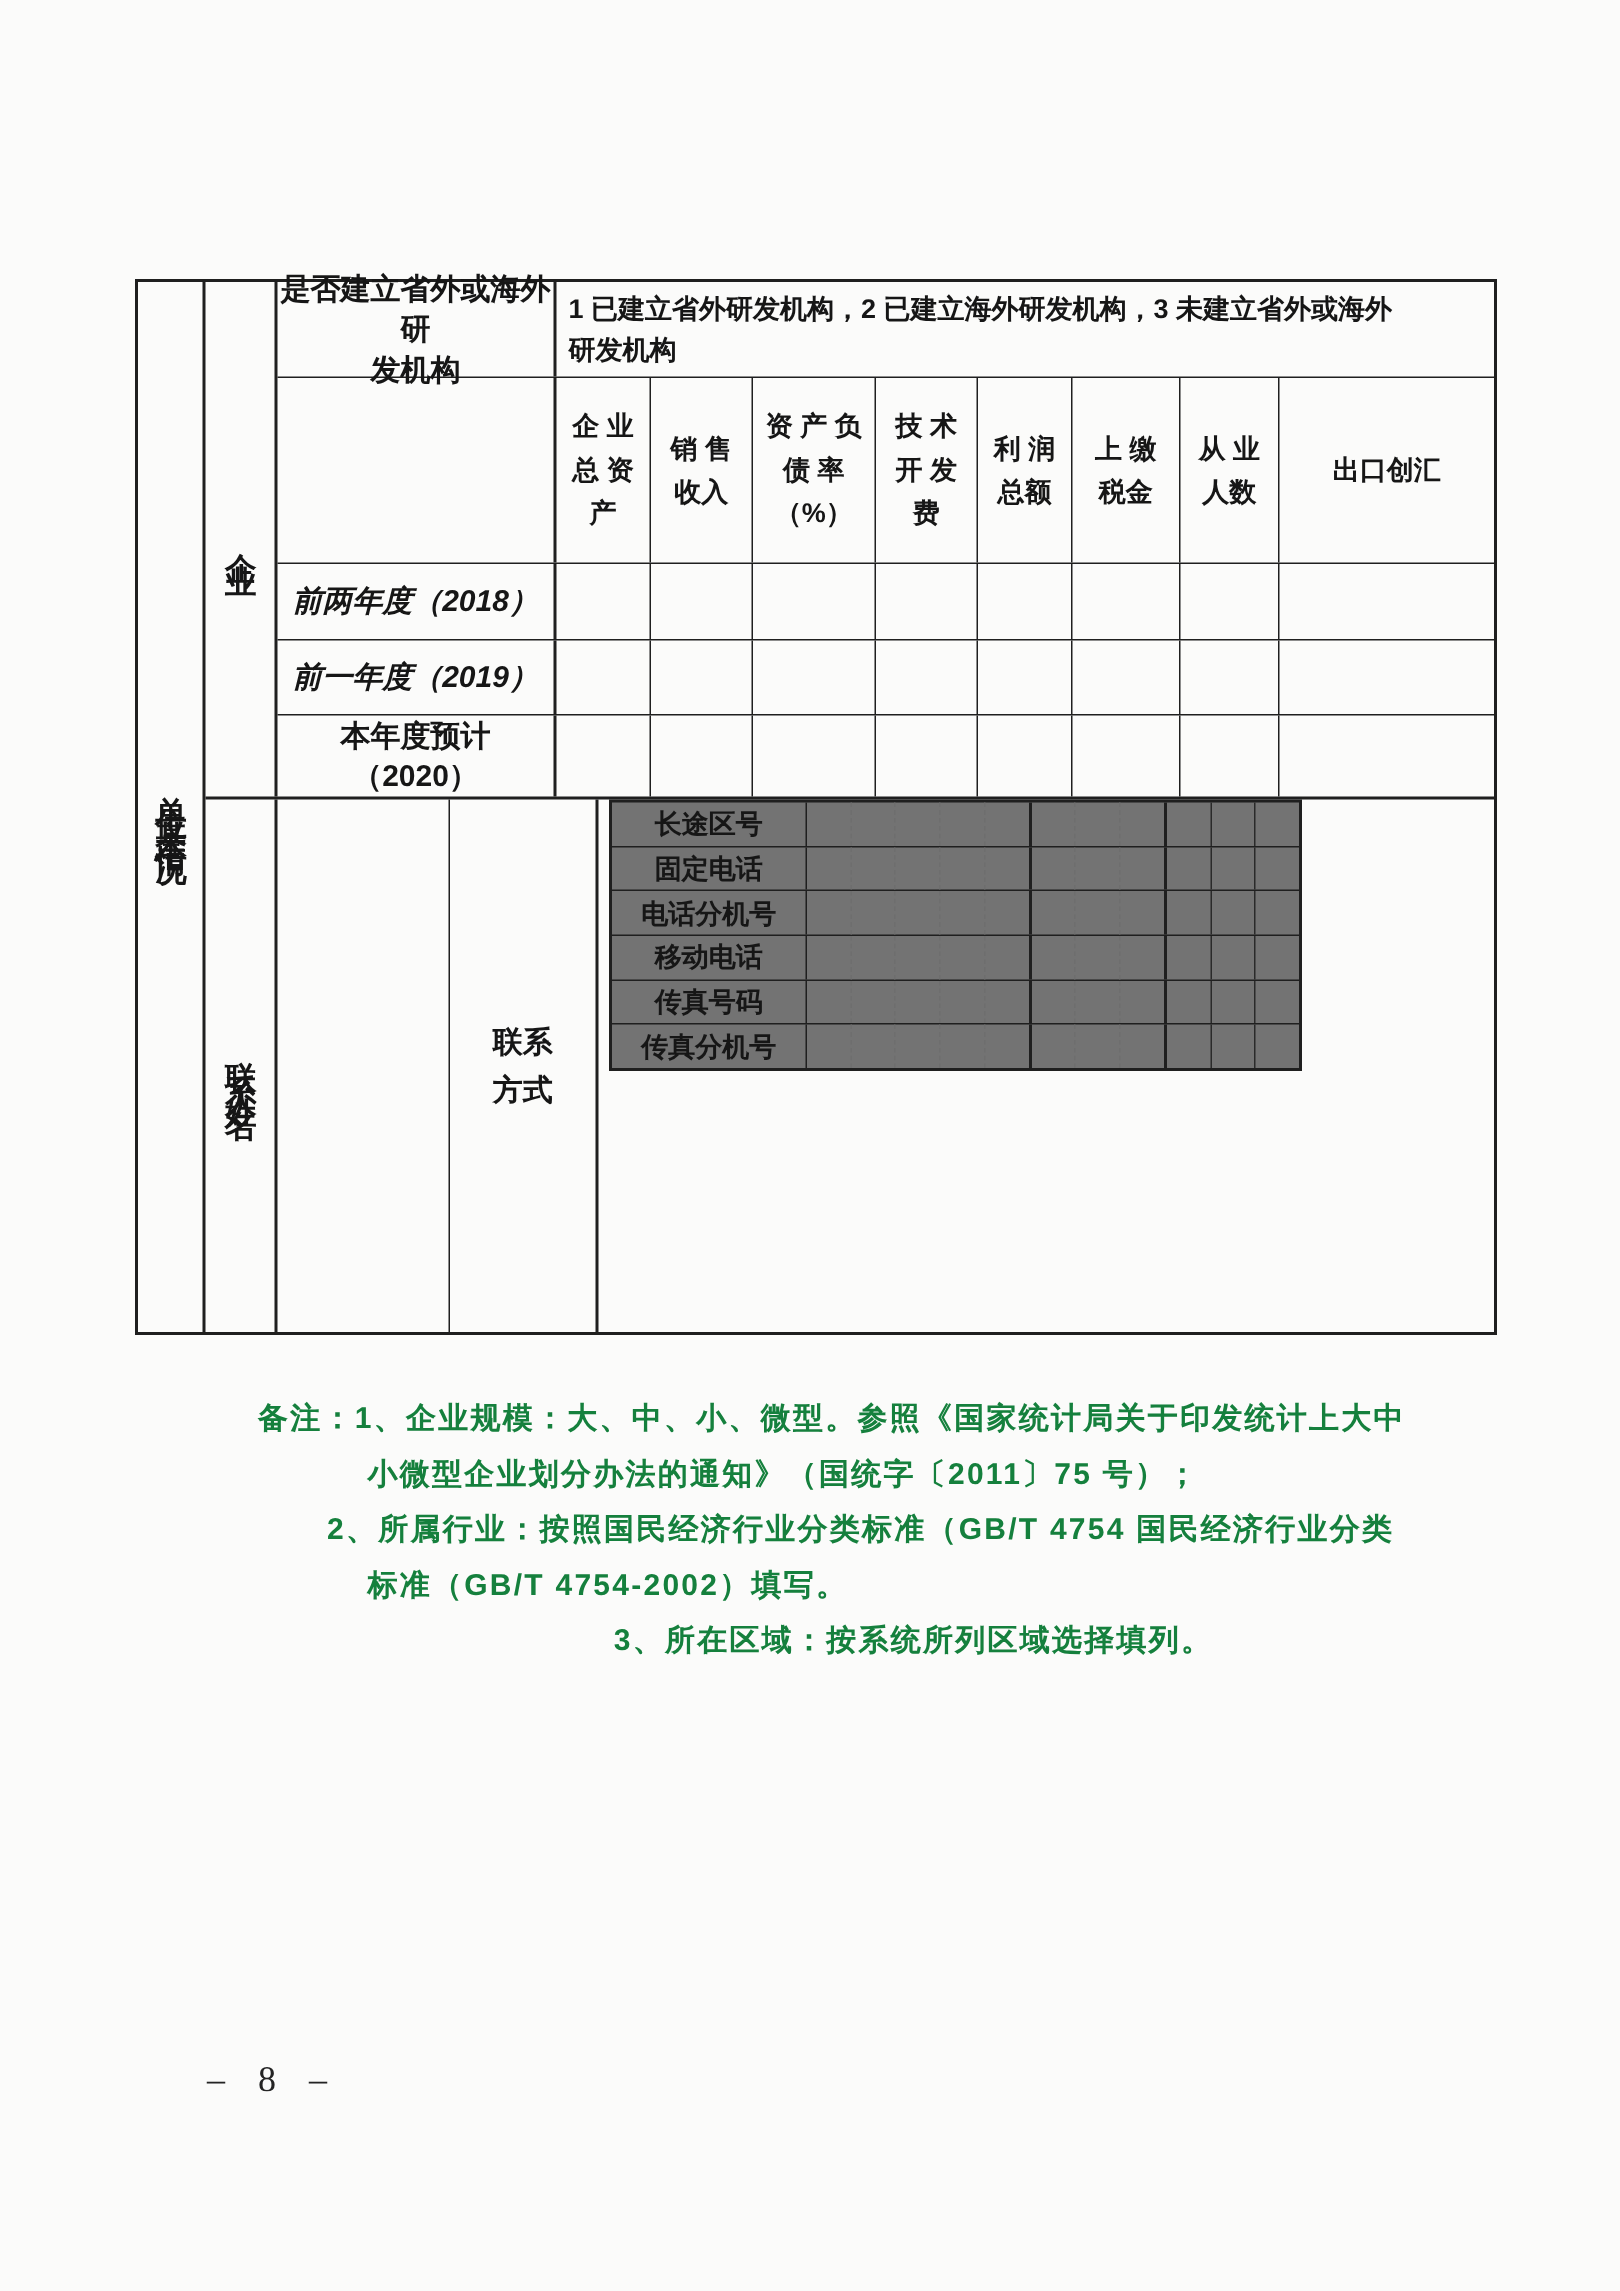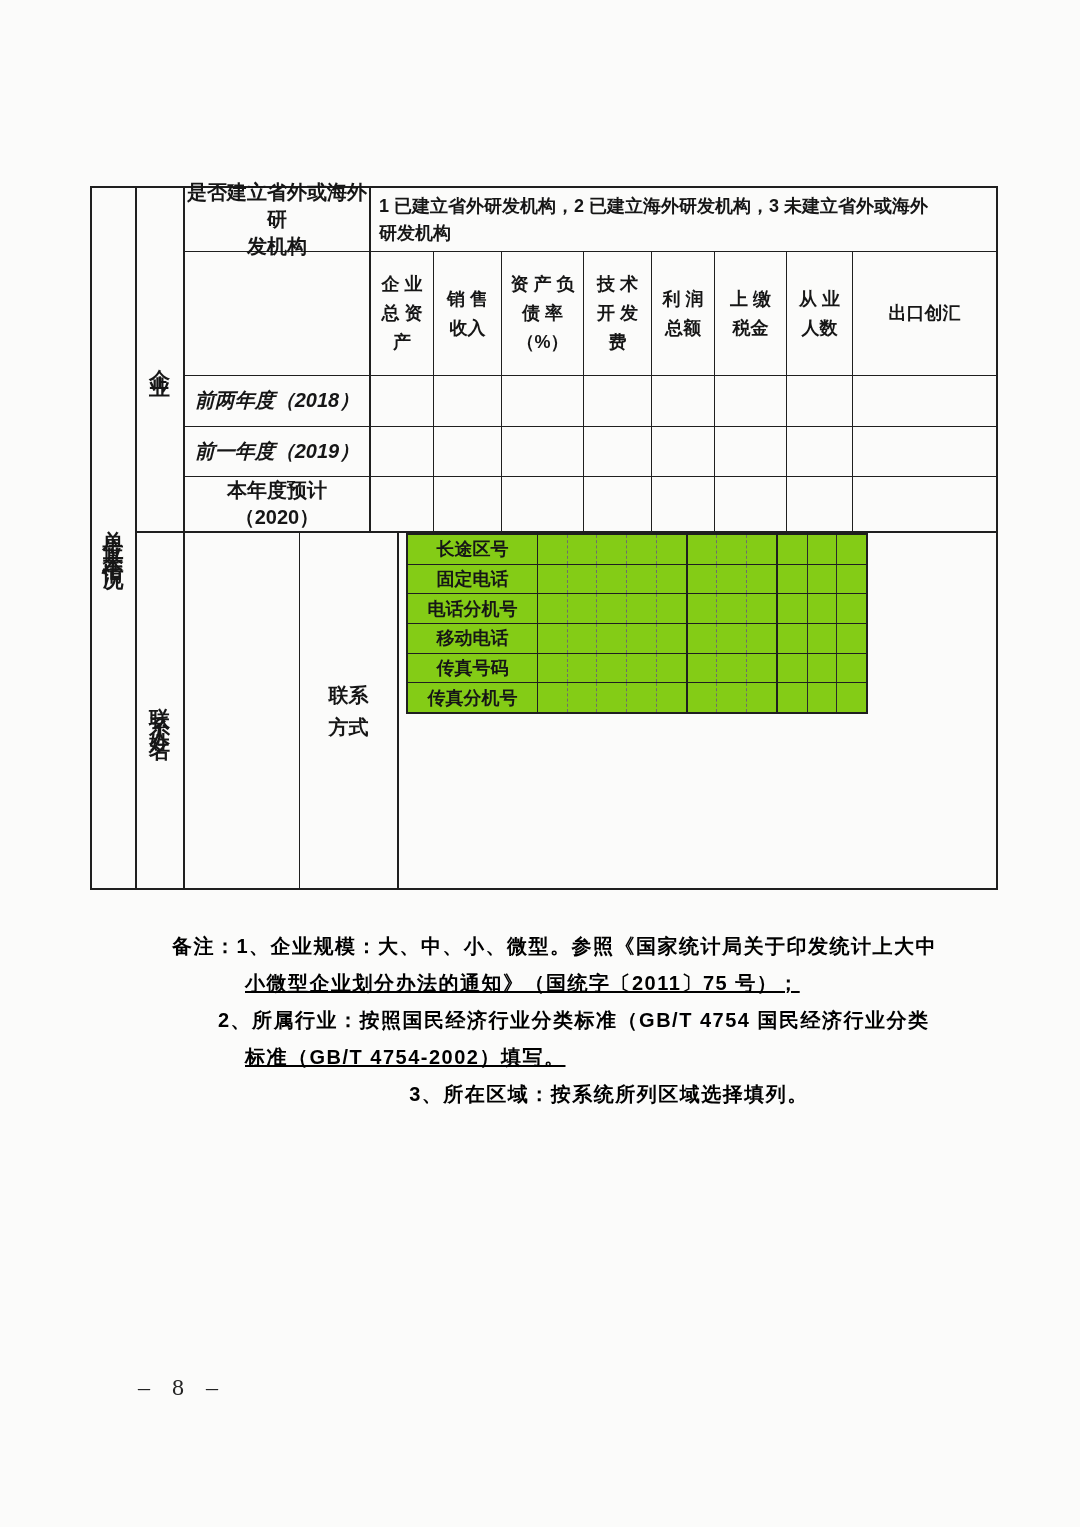--- a/index.html
+++ b/index.html
@@ -42,36 +42,36 @@
   .c0{width:63px;} .c1{width:68px;} .c2{width:82px;} .c3{width:68px;}
   .c4{width:63px;} .c5{width:72px;} .c6{width:66px;}
   
   .cell-empty{width:115px;border-right:1.5px solid #1f1f1f;box-sizing:border-box;}
   .cell-method{width:99px;border-right:2px solid #1f1f1f;box-sizing:border-box;
                display:flex;align-items:center;justify-content:center;
                font-weight:700;font-size:20px;text-align:center;line-height:1.6;}
   .contact-area{flex:1;position:relative;min-width:0;}
   .phone-tbl{position:absolute;left:7px;top:0;width:462px;height:181px;
              border:2px solid #1f1f1f;box-sizing:border-box;
-             display:flex;flex-direction:column;background:#84cc16;}
+             display:flex;flex-direction:column;background:#737373;}
   .prow{display:flex;flex:1;border-bottom:1.5px solid #1f1f1f;box-sizing:border-box;min-height:0;}
   .prow:last-child{border-bottom:none;}
   .plabel{width:130px;border-right:1.5px solid #1f1f1f;box-sizing:border-box;
           display:flex;align-items:center;justify-content:center;
           font-weight:700;font-size:18px;}
   .digit-strip{flex:1;display:flex;}
   .dig{flex:1;box-sizing:border-box;border-left:1px dashed #6e6e6e;}
   .dig.first{border-left:none;}
   .dig.solid{border-left:1px solid #2a2a2a;}
   .dig.heavy{border-left:2px solid #1f1f1f;}
   
   .notes{position:absolute;left:172px;top:928px;width:830px;
-         font-weight:700;font-size:20px;letter-spacing:1.5px;color:#000000;}
+         font-weight:700;font-size:20px;letter-spacing:1.5px;color:#15803d;}
   .nline{height:37px;line-height:37px;white-space:pre;}
-  .ind-a{padding-left:73px;text-decoration:underline;} .ind-b{padding-left:46px;} .ind-c{padding-left:44px;text-align:center;}
+  .ind-a{padding-left:73px;} .ind-b{padding-left:46px;} .ind-c{padding-left:44px;text-align:center;}
   
   .pageno{position:absolute;left:138px;top:1374px;
           font-family:"Liberation Serif","DejaVu Serif",serif;
           font-size:24px;color:#242424;letter-spacing:3px;word-spacing:10px;white-space:pre;}
 </style>
 </head>
 <body>
 
 <div class="page">
 

